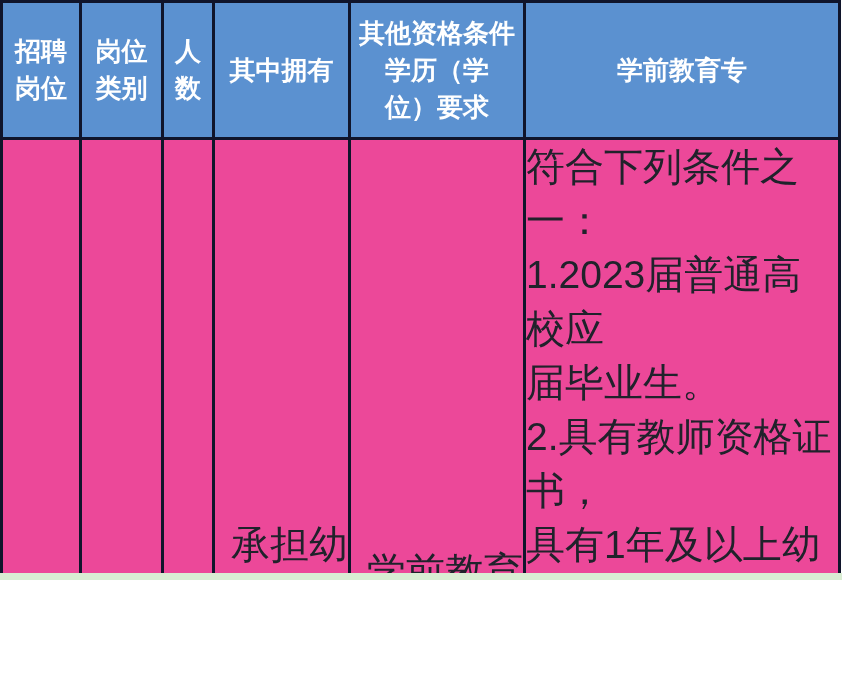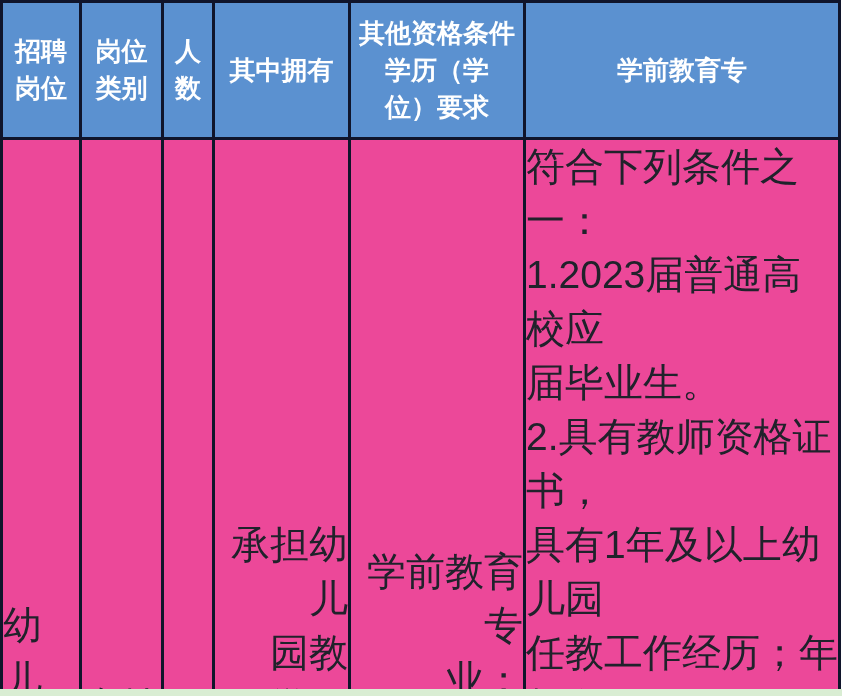--- a/index.html
+++ b/index.html
@@ -1,19 +1,19 @@
 <!DOCTYPE html>
 <html lang="zh"><head>
 <meta charset="utf-8">
 <style>
   html,body { margin:0; padding:0; }
   .page {
     position: relative;
     width: 842px;
-    height: 696px;
+    height: 580px;
     background: #ffffff;
     overflow: hidden;
     font-family: "Liberation Sans", "DejaVu Sans", sans-serif;
   }
   table.recruit {
     position: absolute;
     top: 0;
     left: 0;
     width: 838px;
     border-collapse: collapse;

